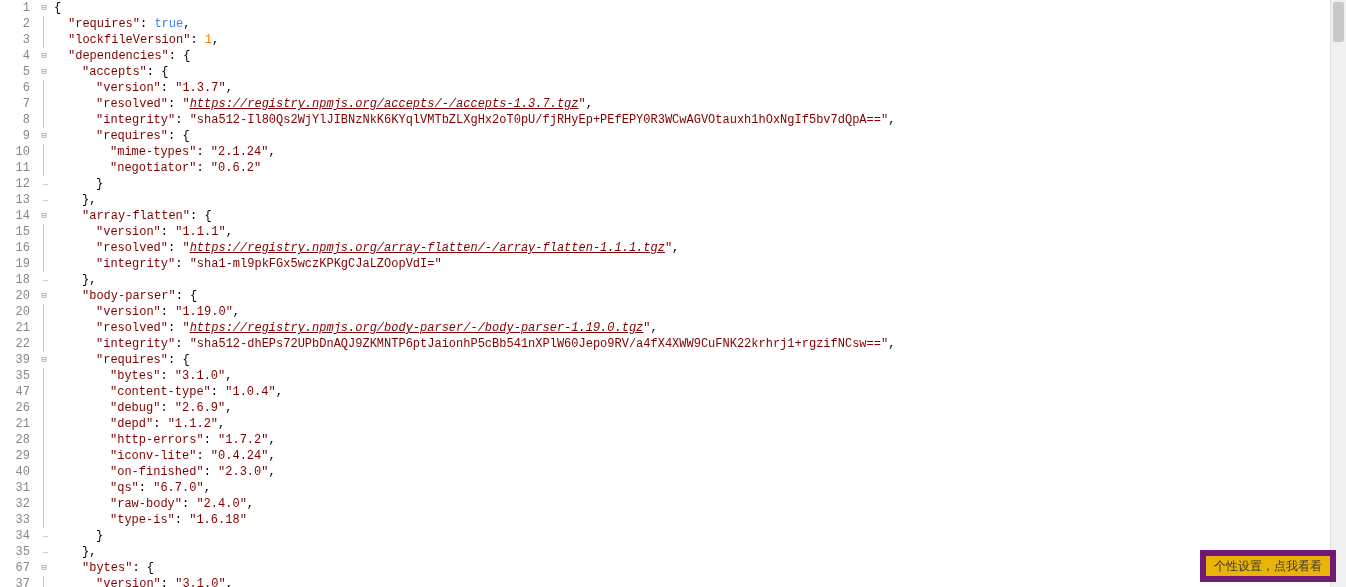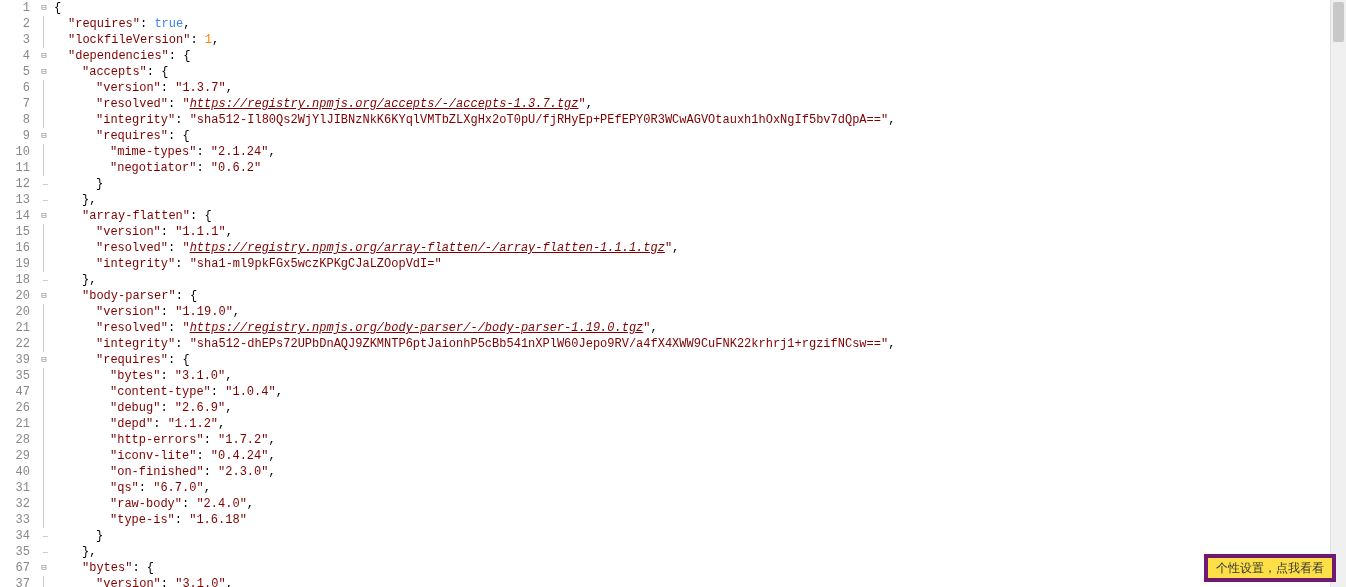--- a/index.html
+++ b/index.html
@@ -81,22 +81,22 @@
   .num { color: #ff8000; }    
   .link { color: #800000; text-decoration: underline; font-style: italic; }
   .i1 { padding-left: 14px; }
   .i2 { padding-left: 28px; }
   .i3 { padding-left: 42px; }
   .i4 { padding-left: 56px; }
   .tooltip-box {
     position: absolute;
     right: 10px;
     bottom: 5px;
-    border: 4px solid #701a75;
-    background: #fde047;
+    border: 6px solid #701a75;
+    background: #eab308;
     padding: 2px 8px;
     font-size: 12px;
     font-family: "Microsoft YaHei", sans-serif;
     color: #333;
   }
   .scrollbar-track {
     position: absolute;
     right: 0;
     top: 0;
     width: 16px;

